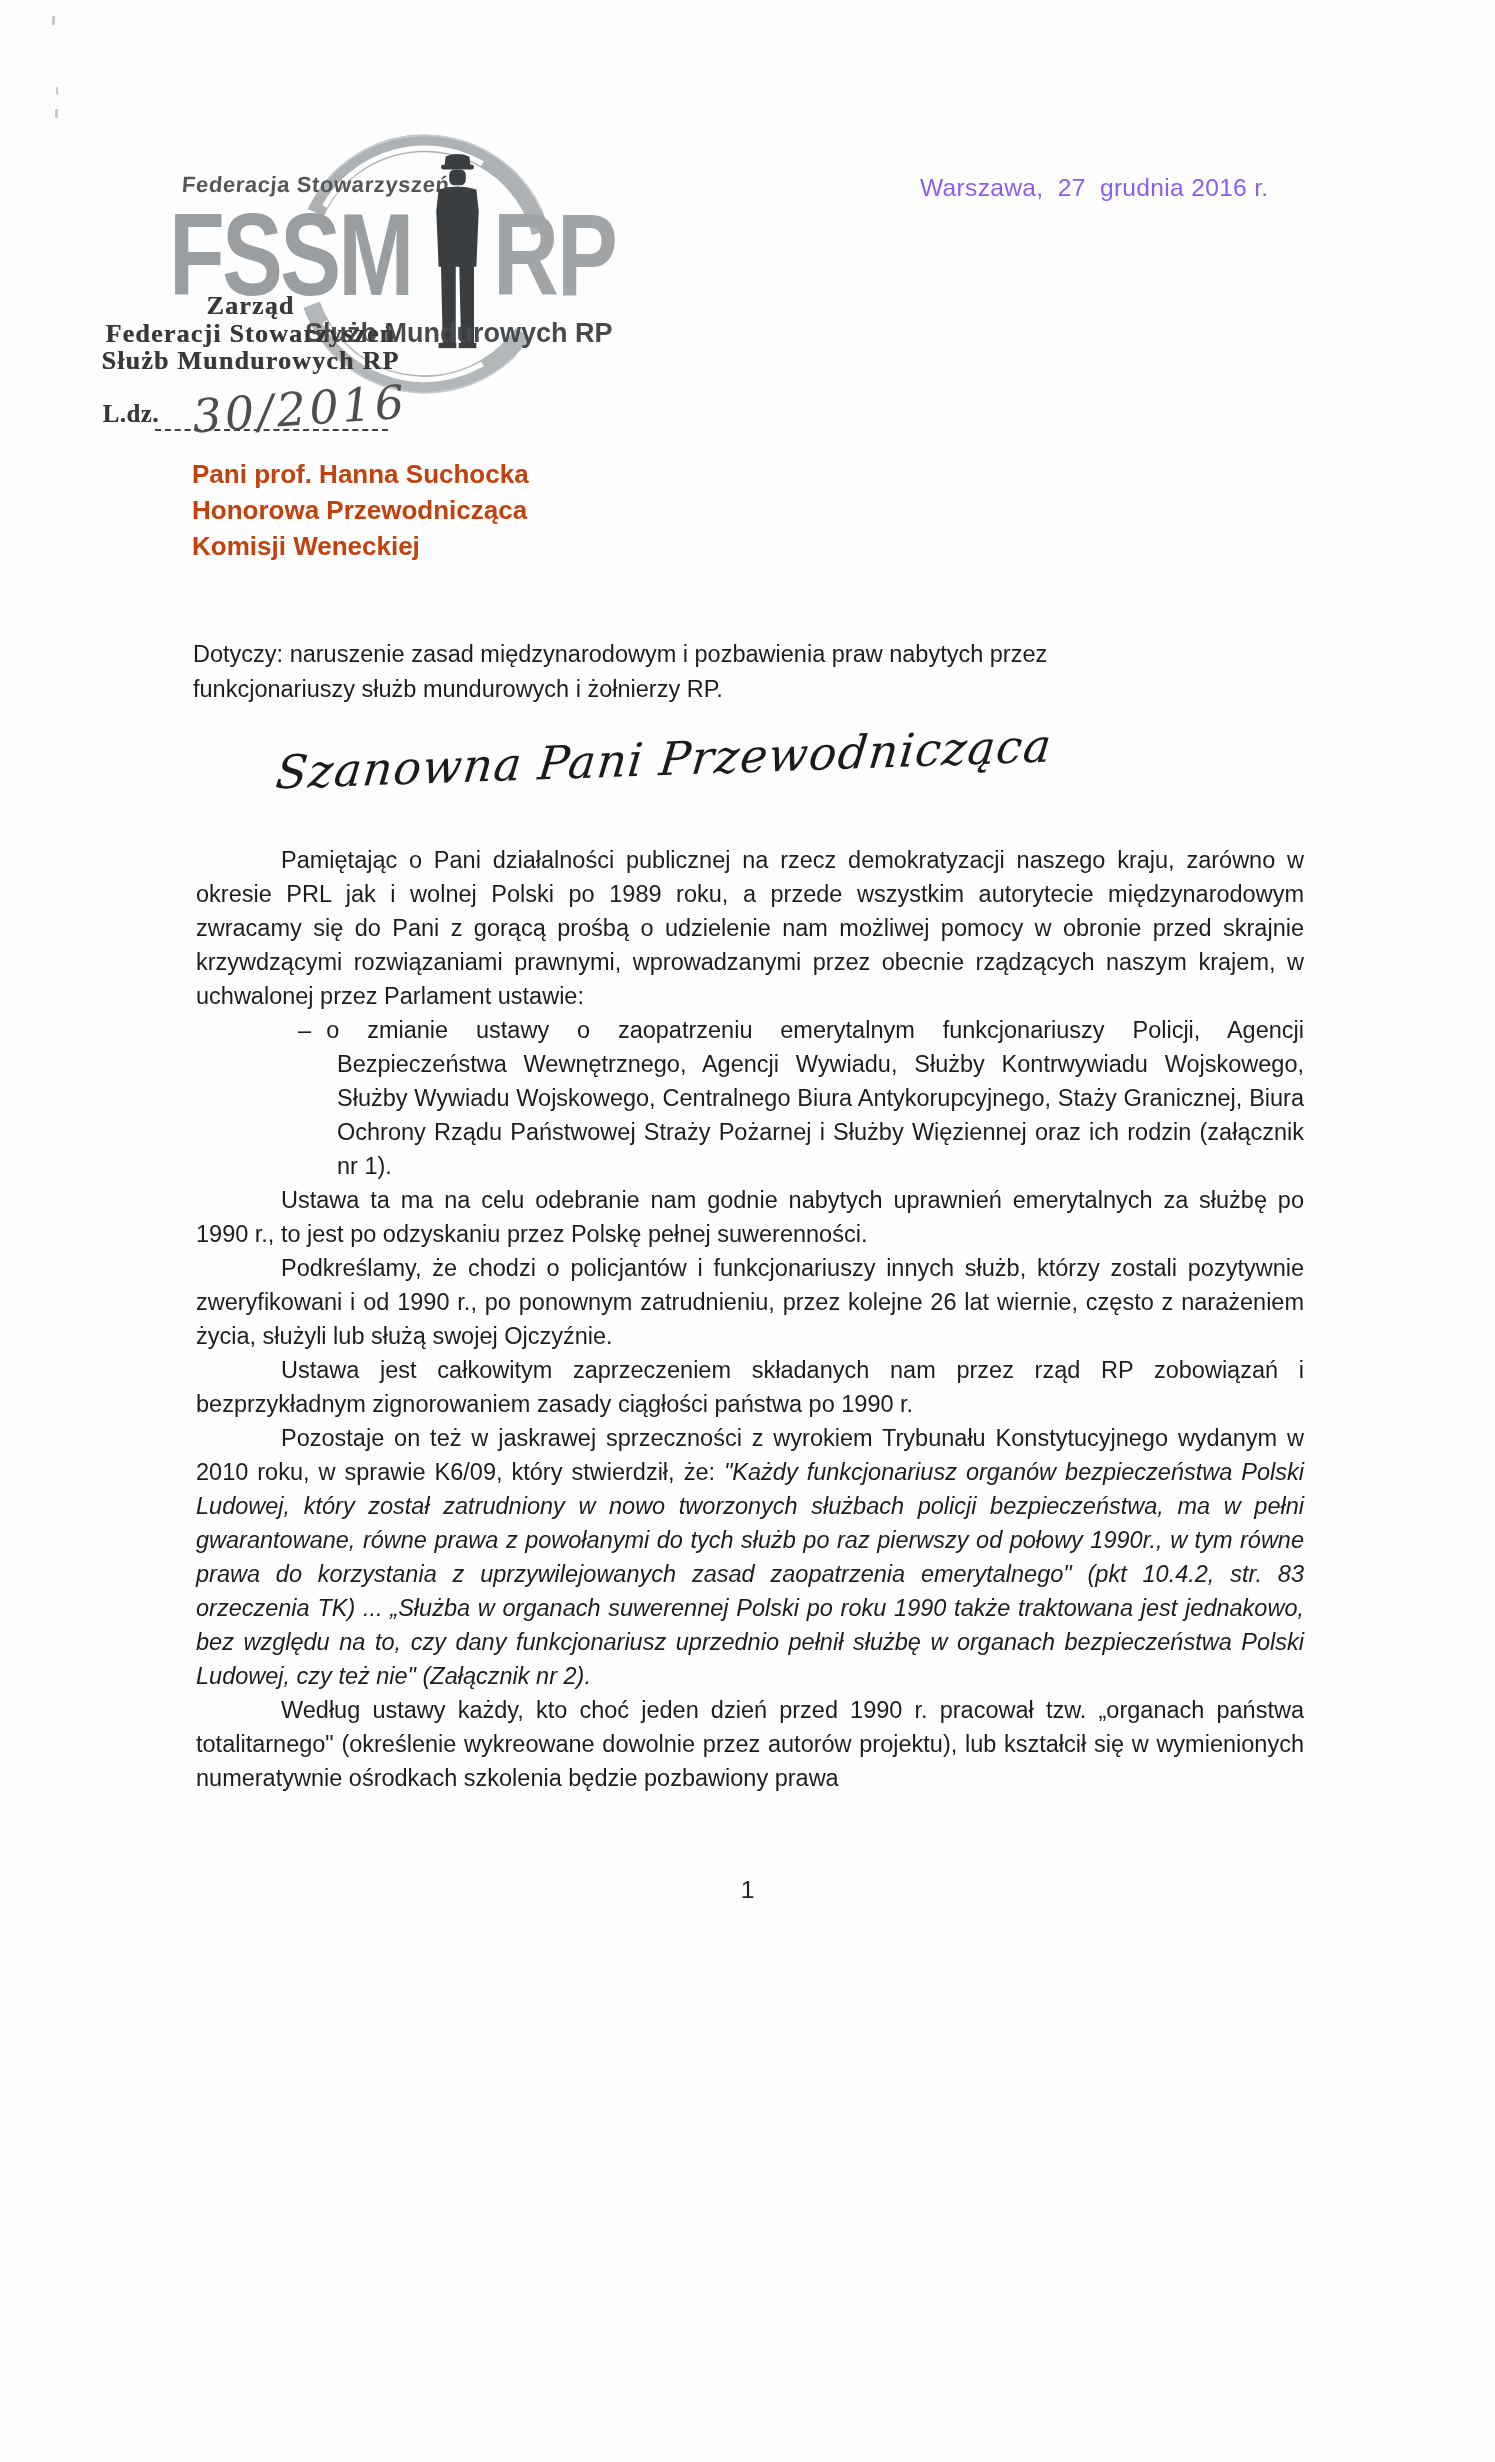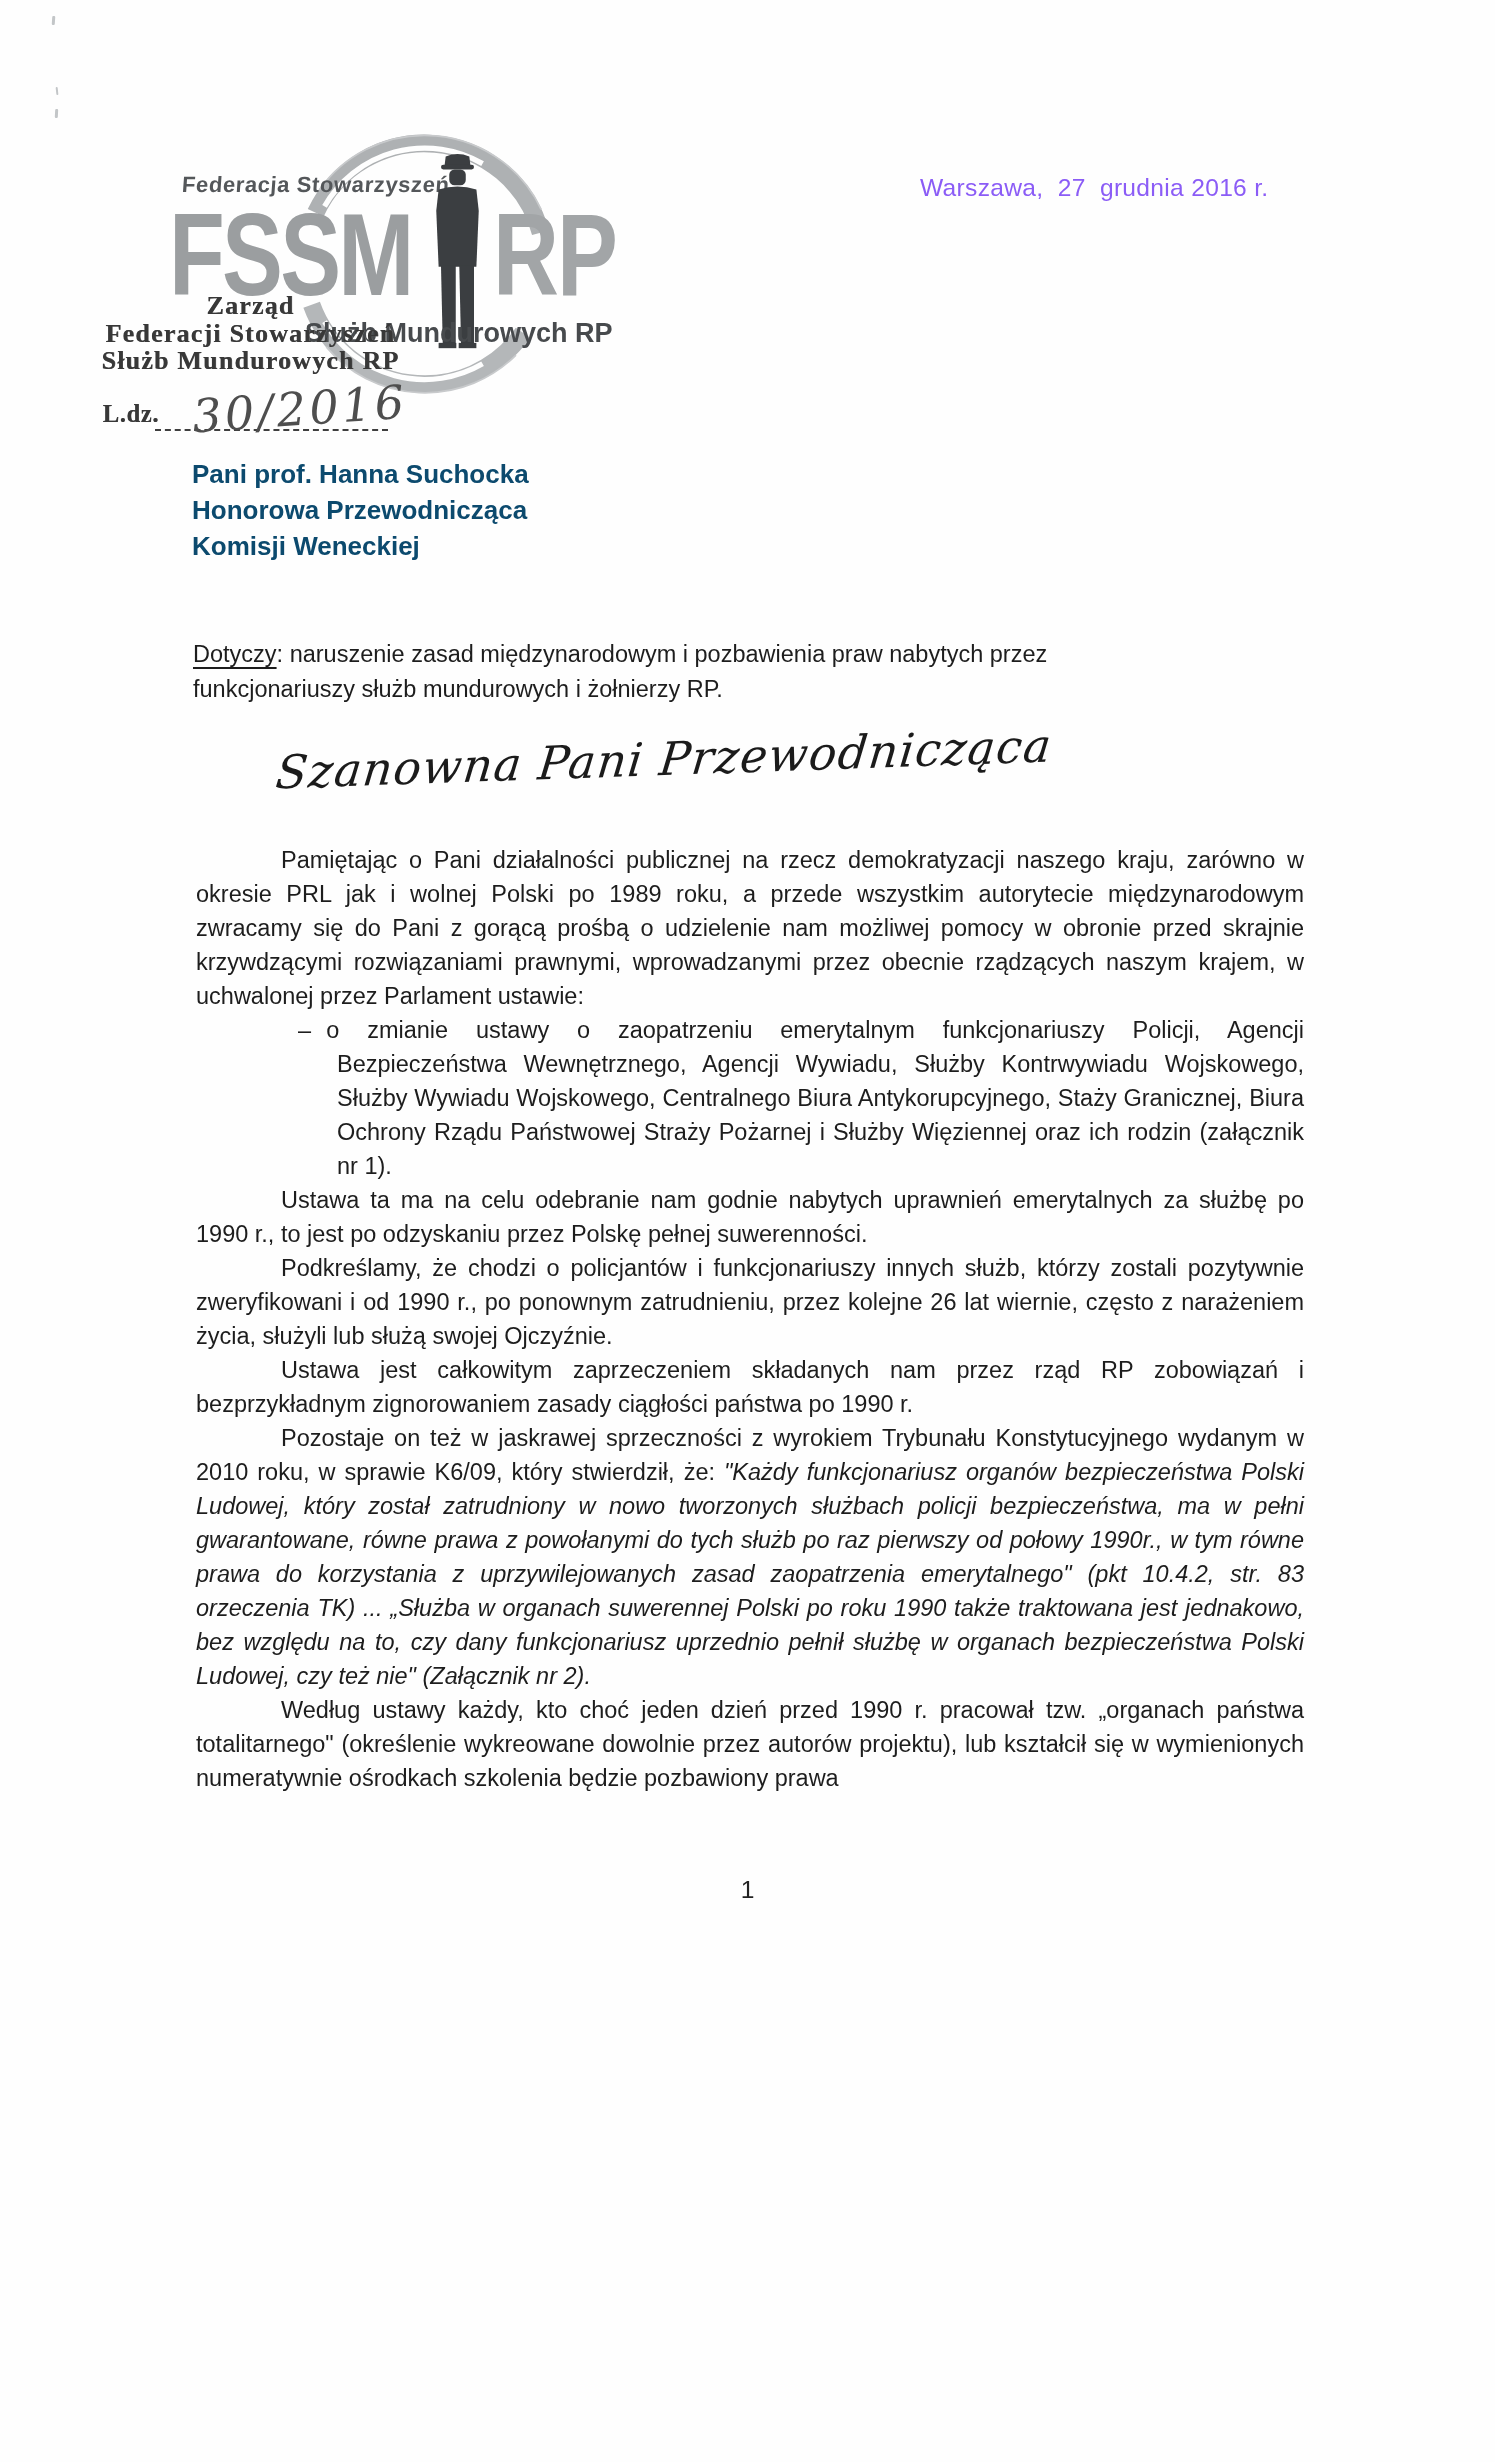--- a/index.html
+++ b/index.html
@@ -60,27 +60,27 @@
     border-bottom:2.3px dashed #3f3f3f; }
   .ref-number {
     position:absolute; left:94px; bottom:-4.7px;
     font-family:"DejaVu Serif", serif; font-style:italic; font-weight:normal;
     font-size:46px; color:#4e4e4e; letter-spacing:3.5px;
     transform:rotate(-4deg);
   }
 
   
   .recipient { position:absolute; left:192px; top:456px; }
-  .recipient div { font-size:26px; font-weight:bold; line-height:36px; color:#0c4a6e; }
+  .recipient div { font-size:26px; font-weight:bold; line-height:36px; color:#c2410c; }
 
   
   .subject { position:absolute; left:193px; top:637px; width:1032px; }
   .subject div { font-size:23.5px; line-height:35px; color:#1d1d1d; }
   .subject .u {
-    text-decoration:underline; text-underline-offset:4.7px; text-decoration-thickness:1.8px;
+    text-underline-offset:4.7px; text-decoration-thickness:1.8px;
   }
 
   
   .salutation {
     position:absolute; left:276px; top:732px;
     font-family:"DejaVu Serif", serif; font-style:italic;
     font-size:46px; color:#1b1b1b; letter-spacing:1.2px;
     transform:rotate(-2deg) skewX(-8deg);
   }
 

